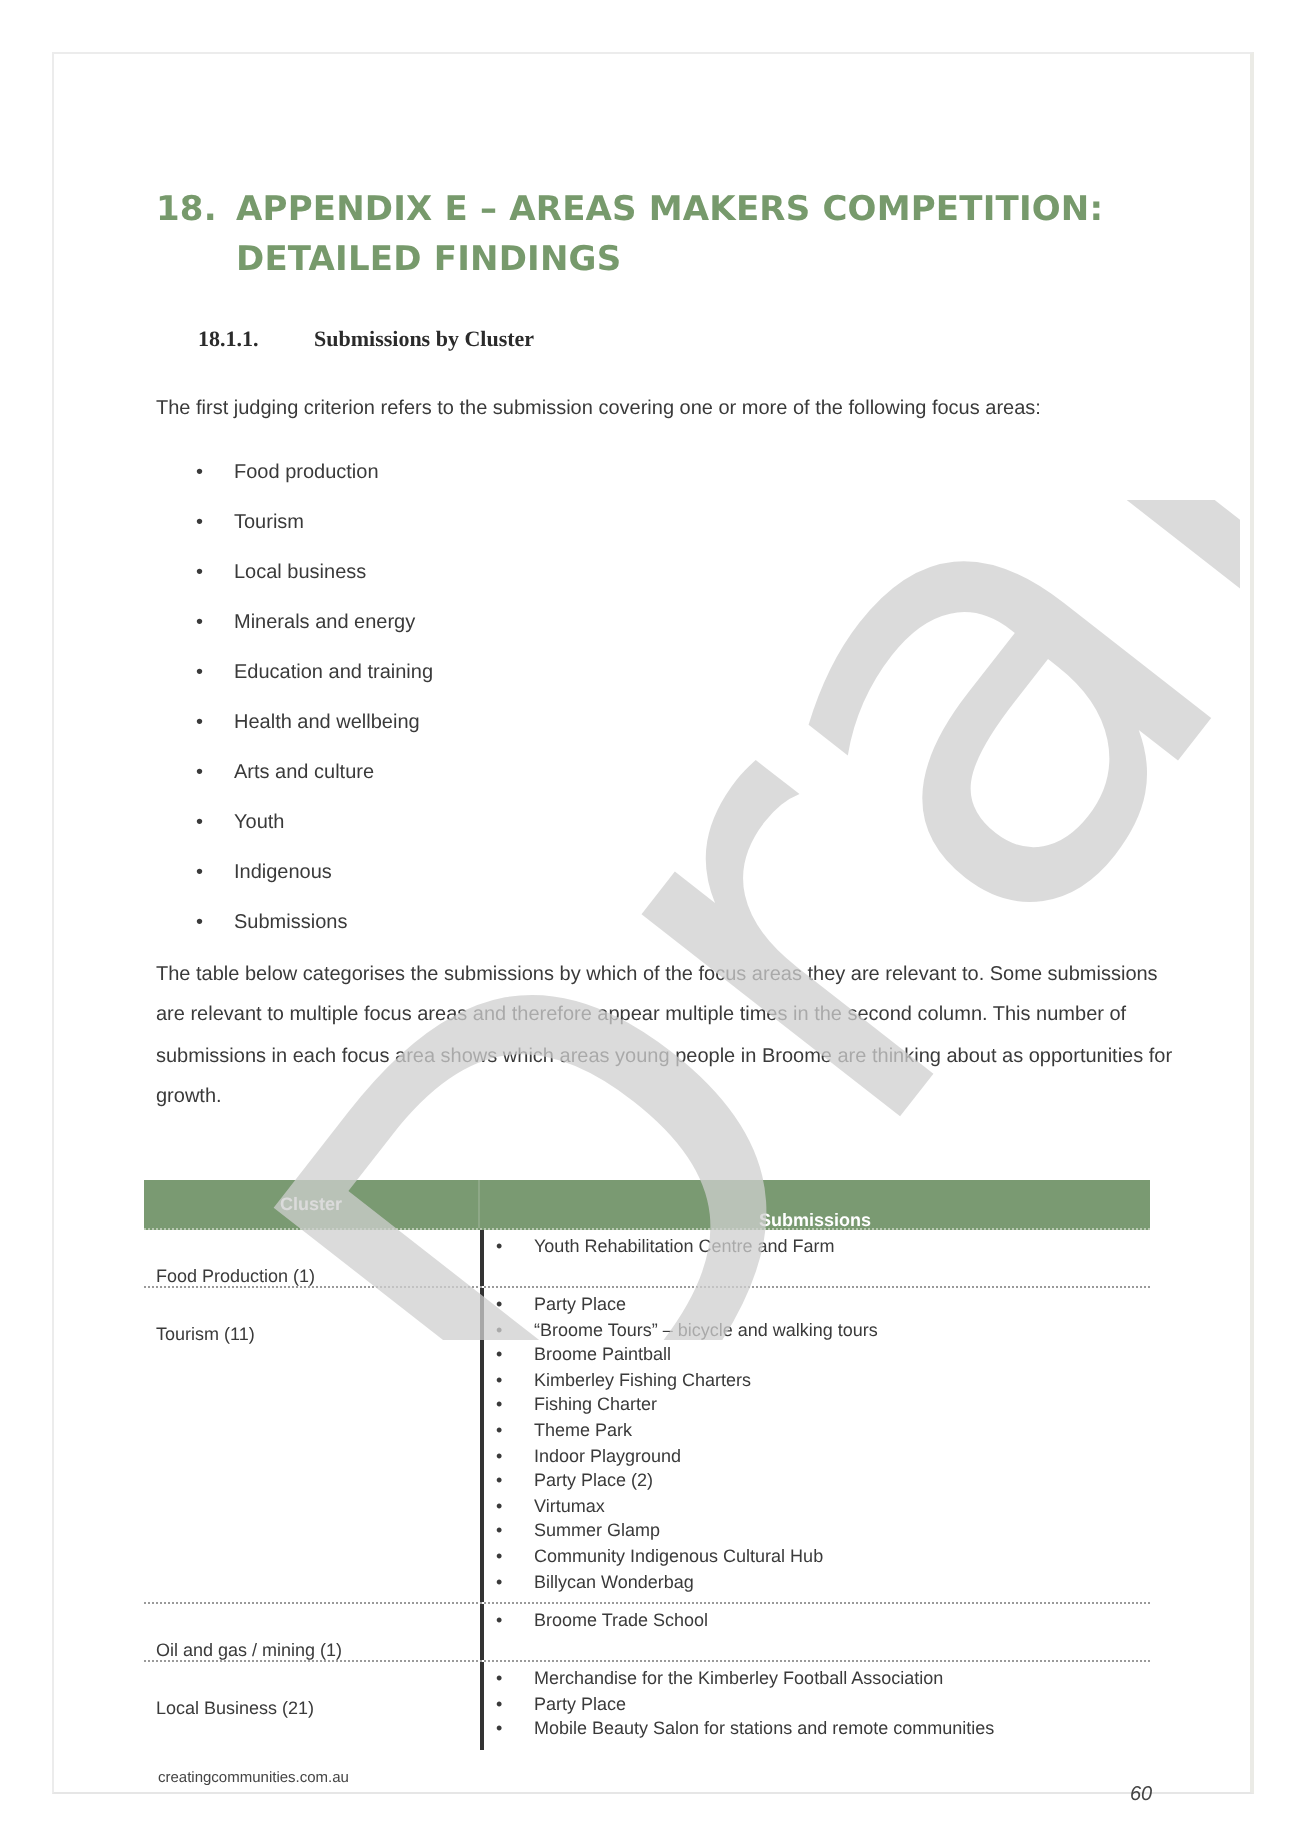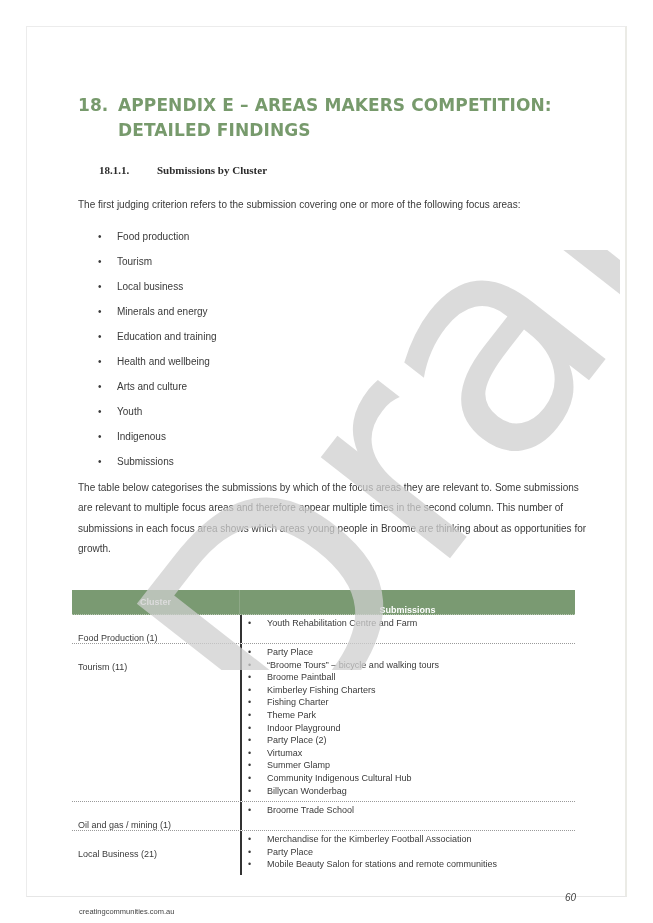--- a/index.html
+++ b/index.html
@@ -31,21 +31,21 @@
     .thead .c1 { width: 167px; text-align: center; border-right: 1px solid #8ea887; height: 100%;
                  display: flex; align-items: center; justify-content: center; }
     .thead .c2 { flex: 1; text-align: center; margin-top: 16px; }
     .row { display: flex; border-bottom: 1px dotted #9a9a9a; }
     .row:last-child { border-bottom: none; }
     .row .c1 { width: 162px; padding-left: 6px; font-size: 9px; padding-top: 18px; color: #3a3a3a; }
     .row .c2 { flex: 1; border-left: 2px solid #333333; padding: 2px 0 4px 6px; }
     .row .c2 ul { margin: 0; padding: 0; list-style: none; }
     .row .c2 li { font-size: 9px; line-height: 12.6px; display: flex; color: #3a3a3a; }
     .row .c2 .bullet { width: 19px; font-size: 9px; }
-    .footer-left { position: absolute; left: 79px; top: 884px; font-size: 7.5px; color: #444; margin-top: 23px; }
+    .footer-left { position: absolute; left: 79px; top: 884px; font-size: 7.5px; color: #444; }
     .footer-right { position: absolute; left: 565px; top: 892px; font-size: 10px; color: #444; font-style: italic; }
     .watermark { position: absolute; left: 60px; top: 250px; width: 560px; height: 420px;
                  pointer-events: none; }
   </style>
 </head>
 <body>
 
 <div class="page-frame"></div>
 
 <div class="h1">

